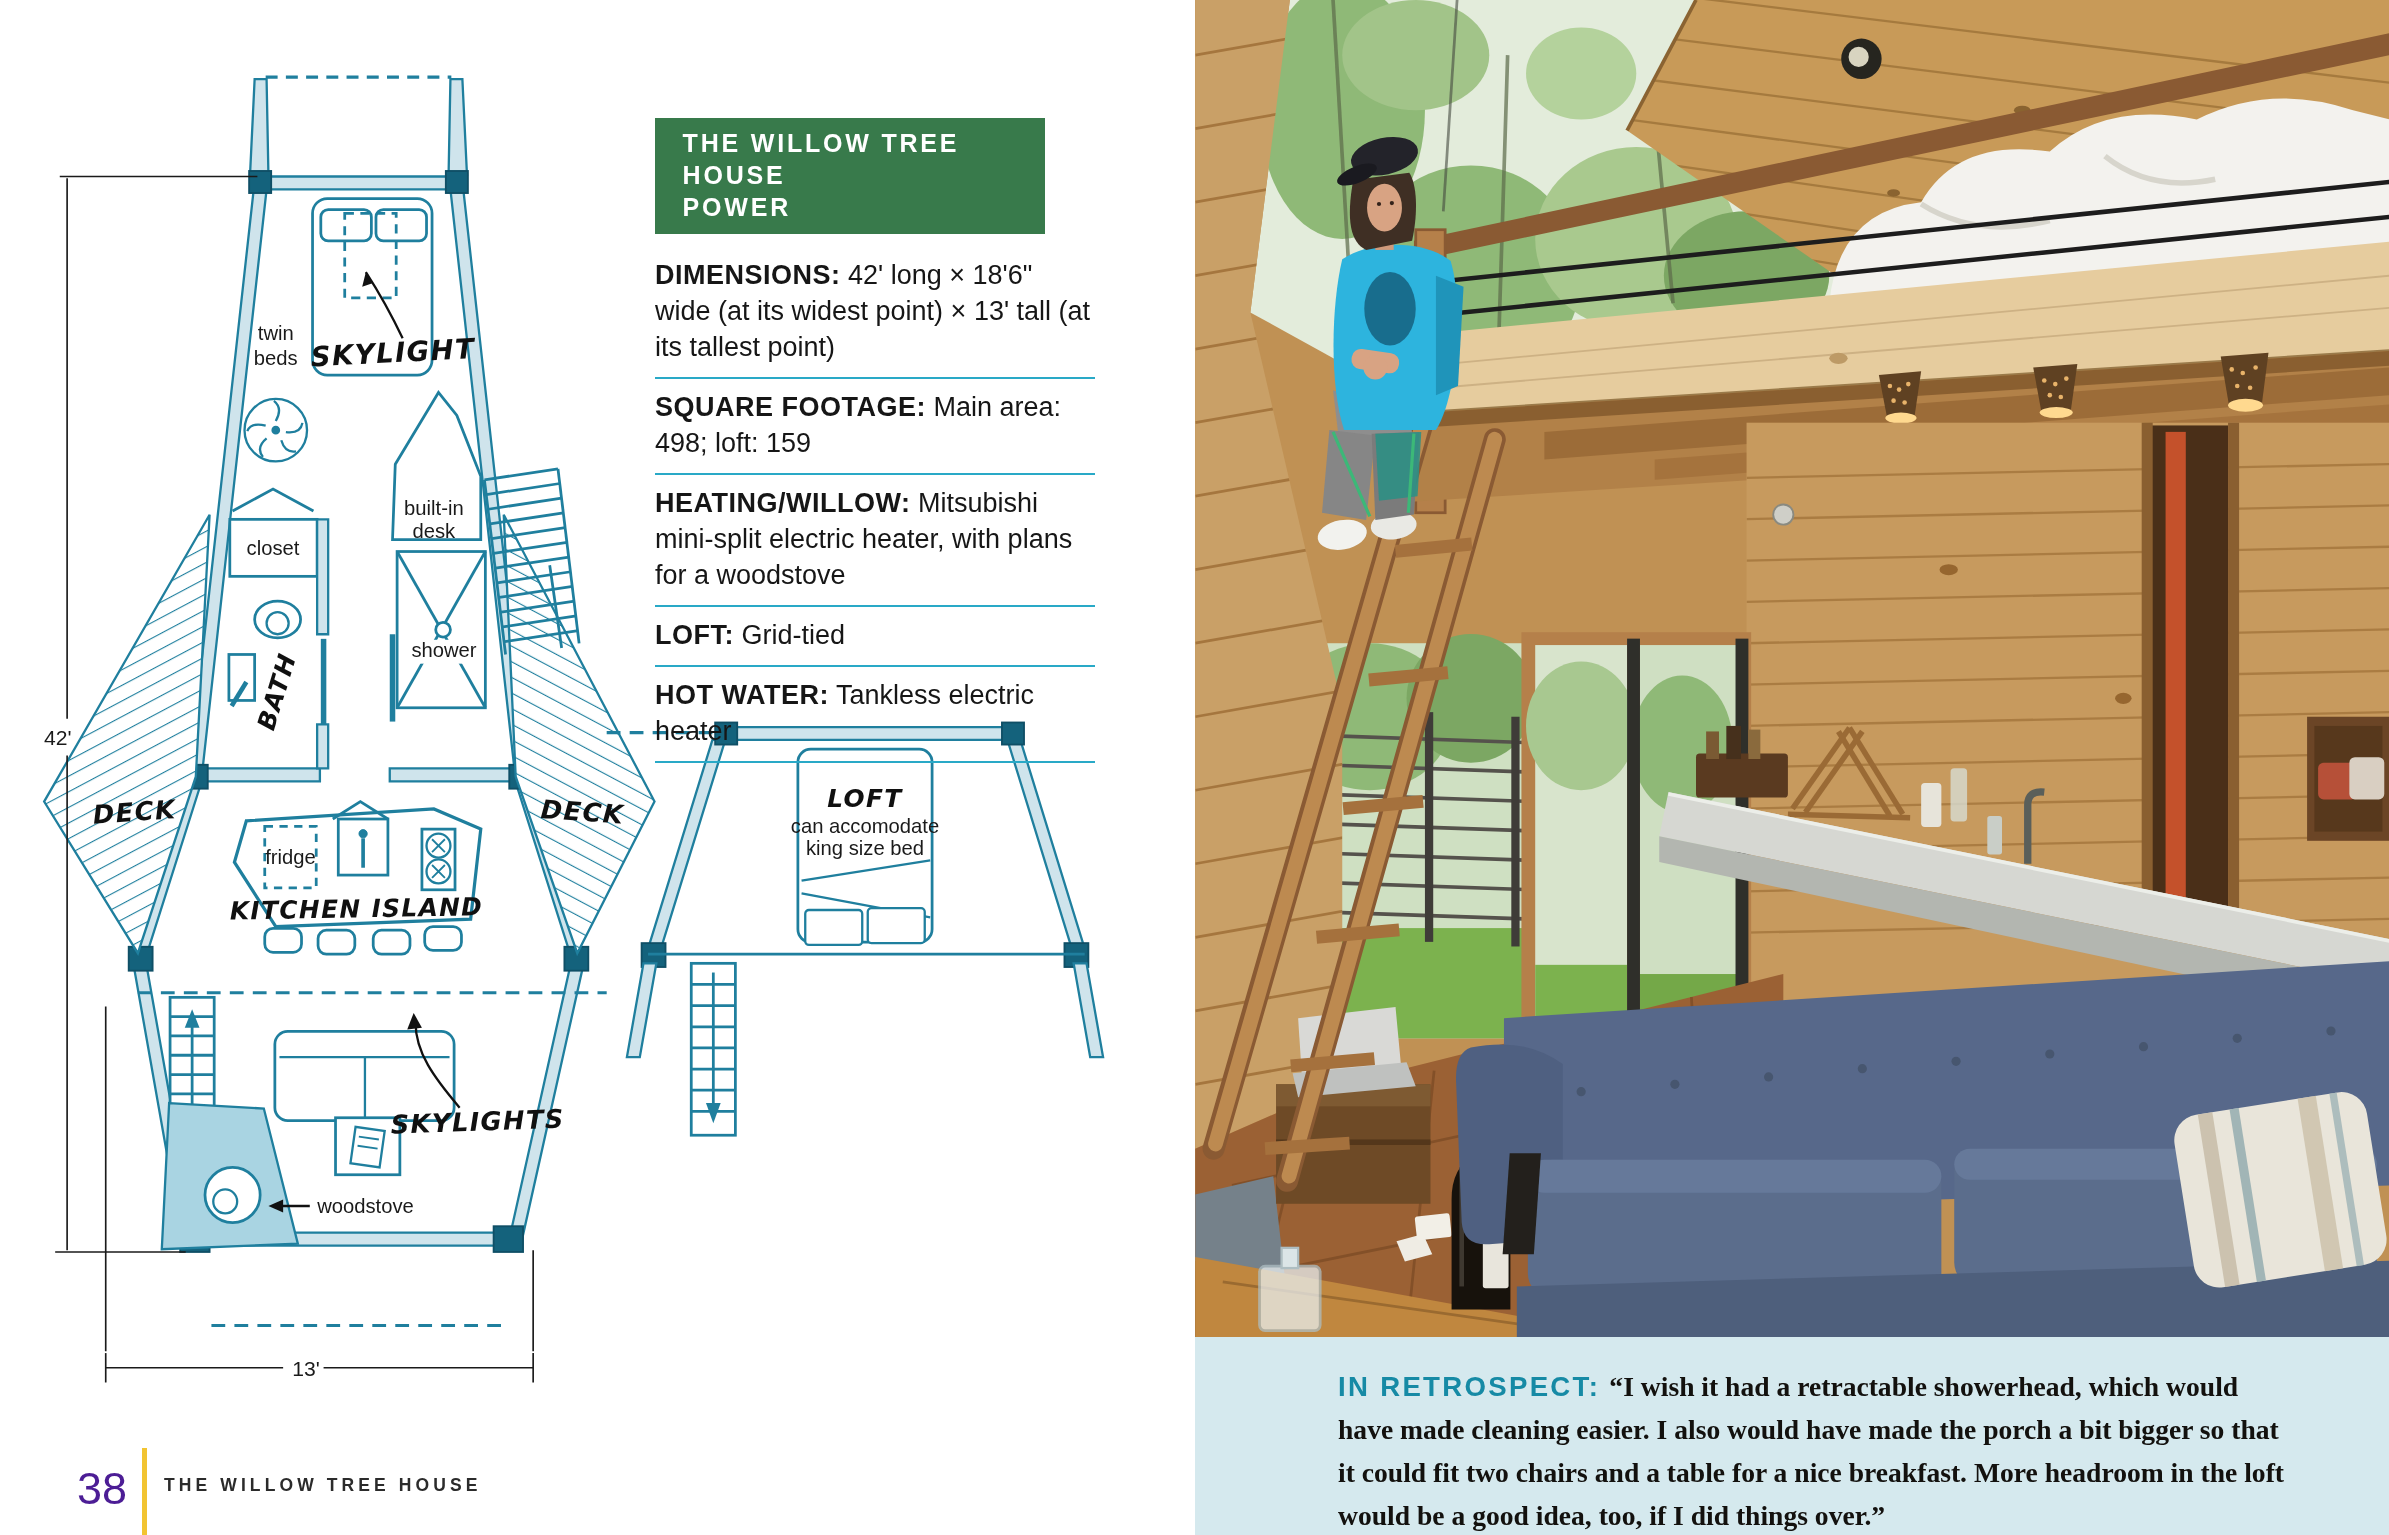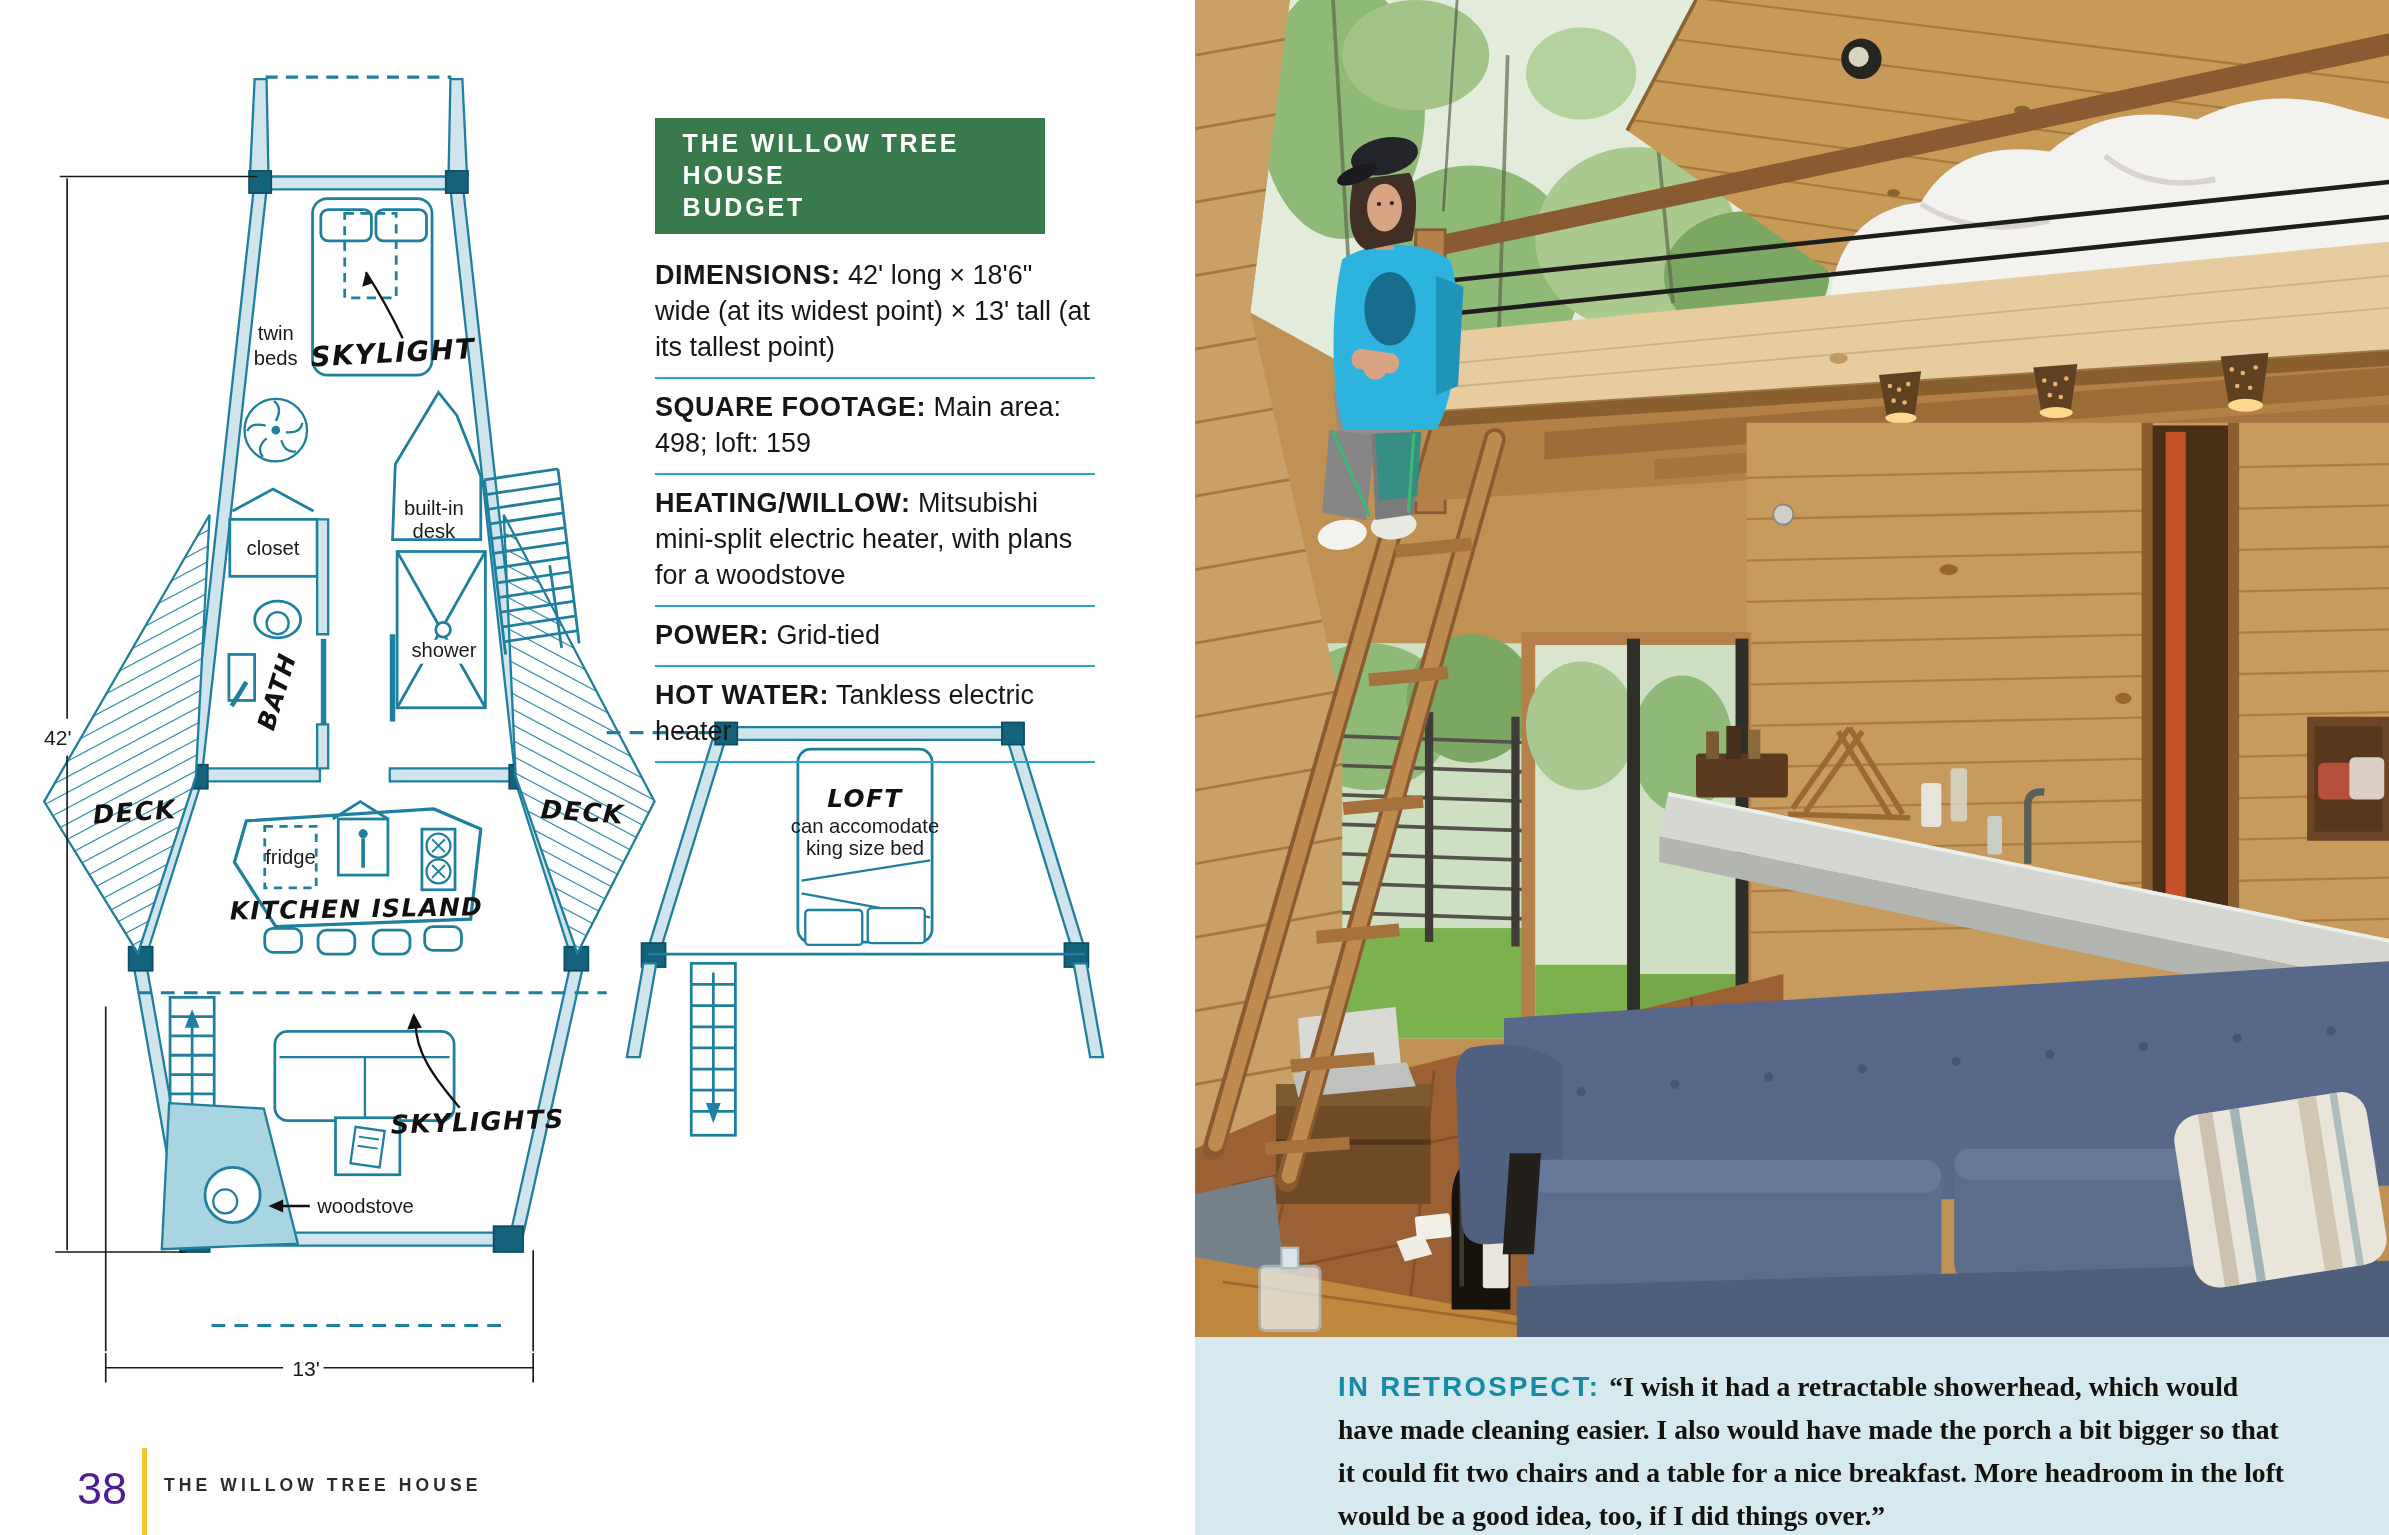--- a/index.html
+++ b/index.html
@@ -256,27 +256,27 @@
     <text class="hand" x="520" y="1230" text-anchor="middle" font-size="28" transform="rotate(-2 520 1230)">SKYLIGHTS</text>
     <text class="plan-label" x="345" y="1320">woodstove</text>
     <text class="hand" x="941" y="878" text-anchor="middle" font-size="27">LOFT</text>
     <text class="plan-label" x="941" y="906" text-anchor="middle" font-size="20">can accomodate</text>
     <text class="plan-label" x="941" y="930" text-anchor="middle" font-size="20">king size bed</text>
   </svg>
 
   <div class="stats">
     <div class="stats-head">
       <div>THE WILLOW TREE HOUSE</div>
-      <div>BUDGET</div>
+      <div>POWER</div>
     </div>
     <div style="height:13px"></div>
     <div class="entry"><b>DIMENSIONS:</b><span> 42' long × 18'6" wide (at its widest point) × 13' tall (at its tallest point)</span></div>
     <div class="entry"><b>SQUARE FOOTAGE:</b><span> Main area: 498; loft: 159</span></div>
     <div class="entry"><b>HEATING/WILLOW:</b><span> Mitsubishi mini-split electric heater, with plans for a woodstove</span></div>
-    <div class="entry"><b>POWER:</b><span> Grid-tied</span></div>
+    <div class="entry"><b>LOFT:</b><span> Grid-tied</span></div>
     <div class="entry"><b>HOT WATER:</b><span> Tankless electric heater</span></div>
   </div>
 
   <div class="photo">
   <svg width="1195" height="1337" viewBox="0 0 1300 1455">
     <defs>
       <clipPath id="cpCeil">
             <polygon points="545,0 1300,0 1300,392 700,302 470,142"></polygon>
           </clipPath>
       <clipPath id="cpWallR">

